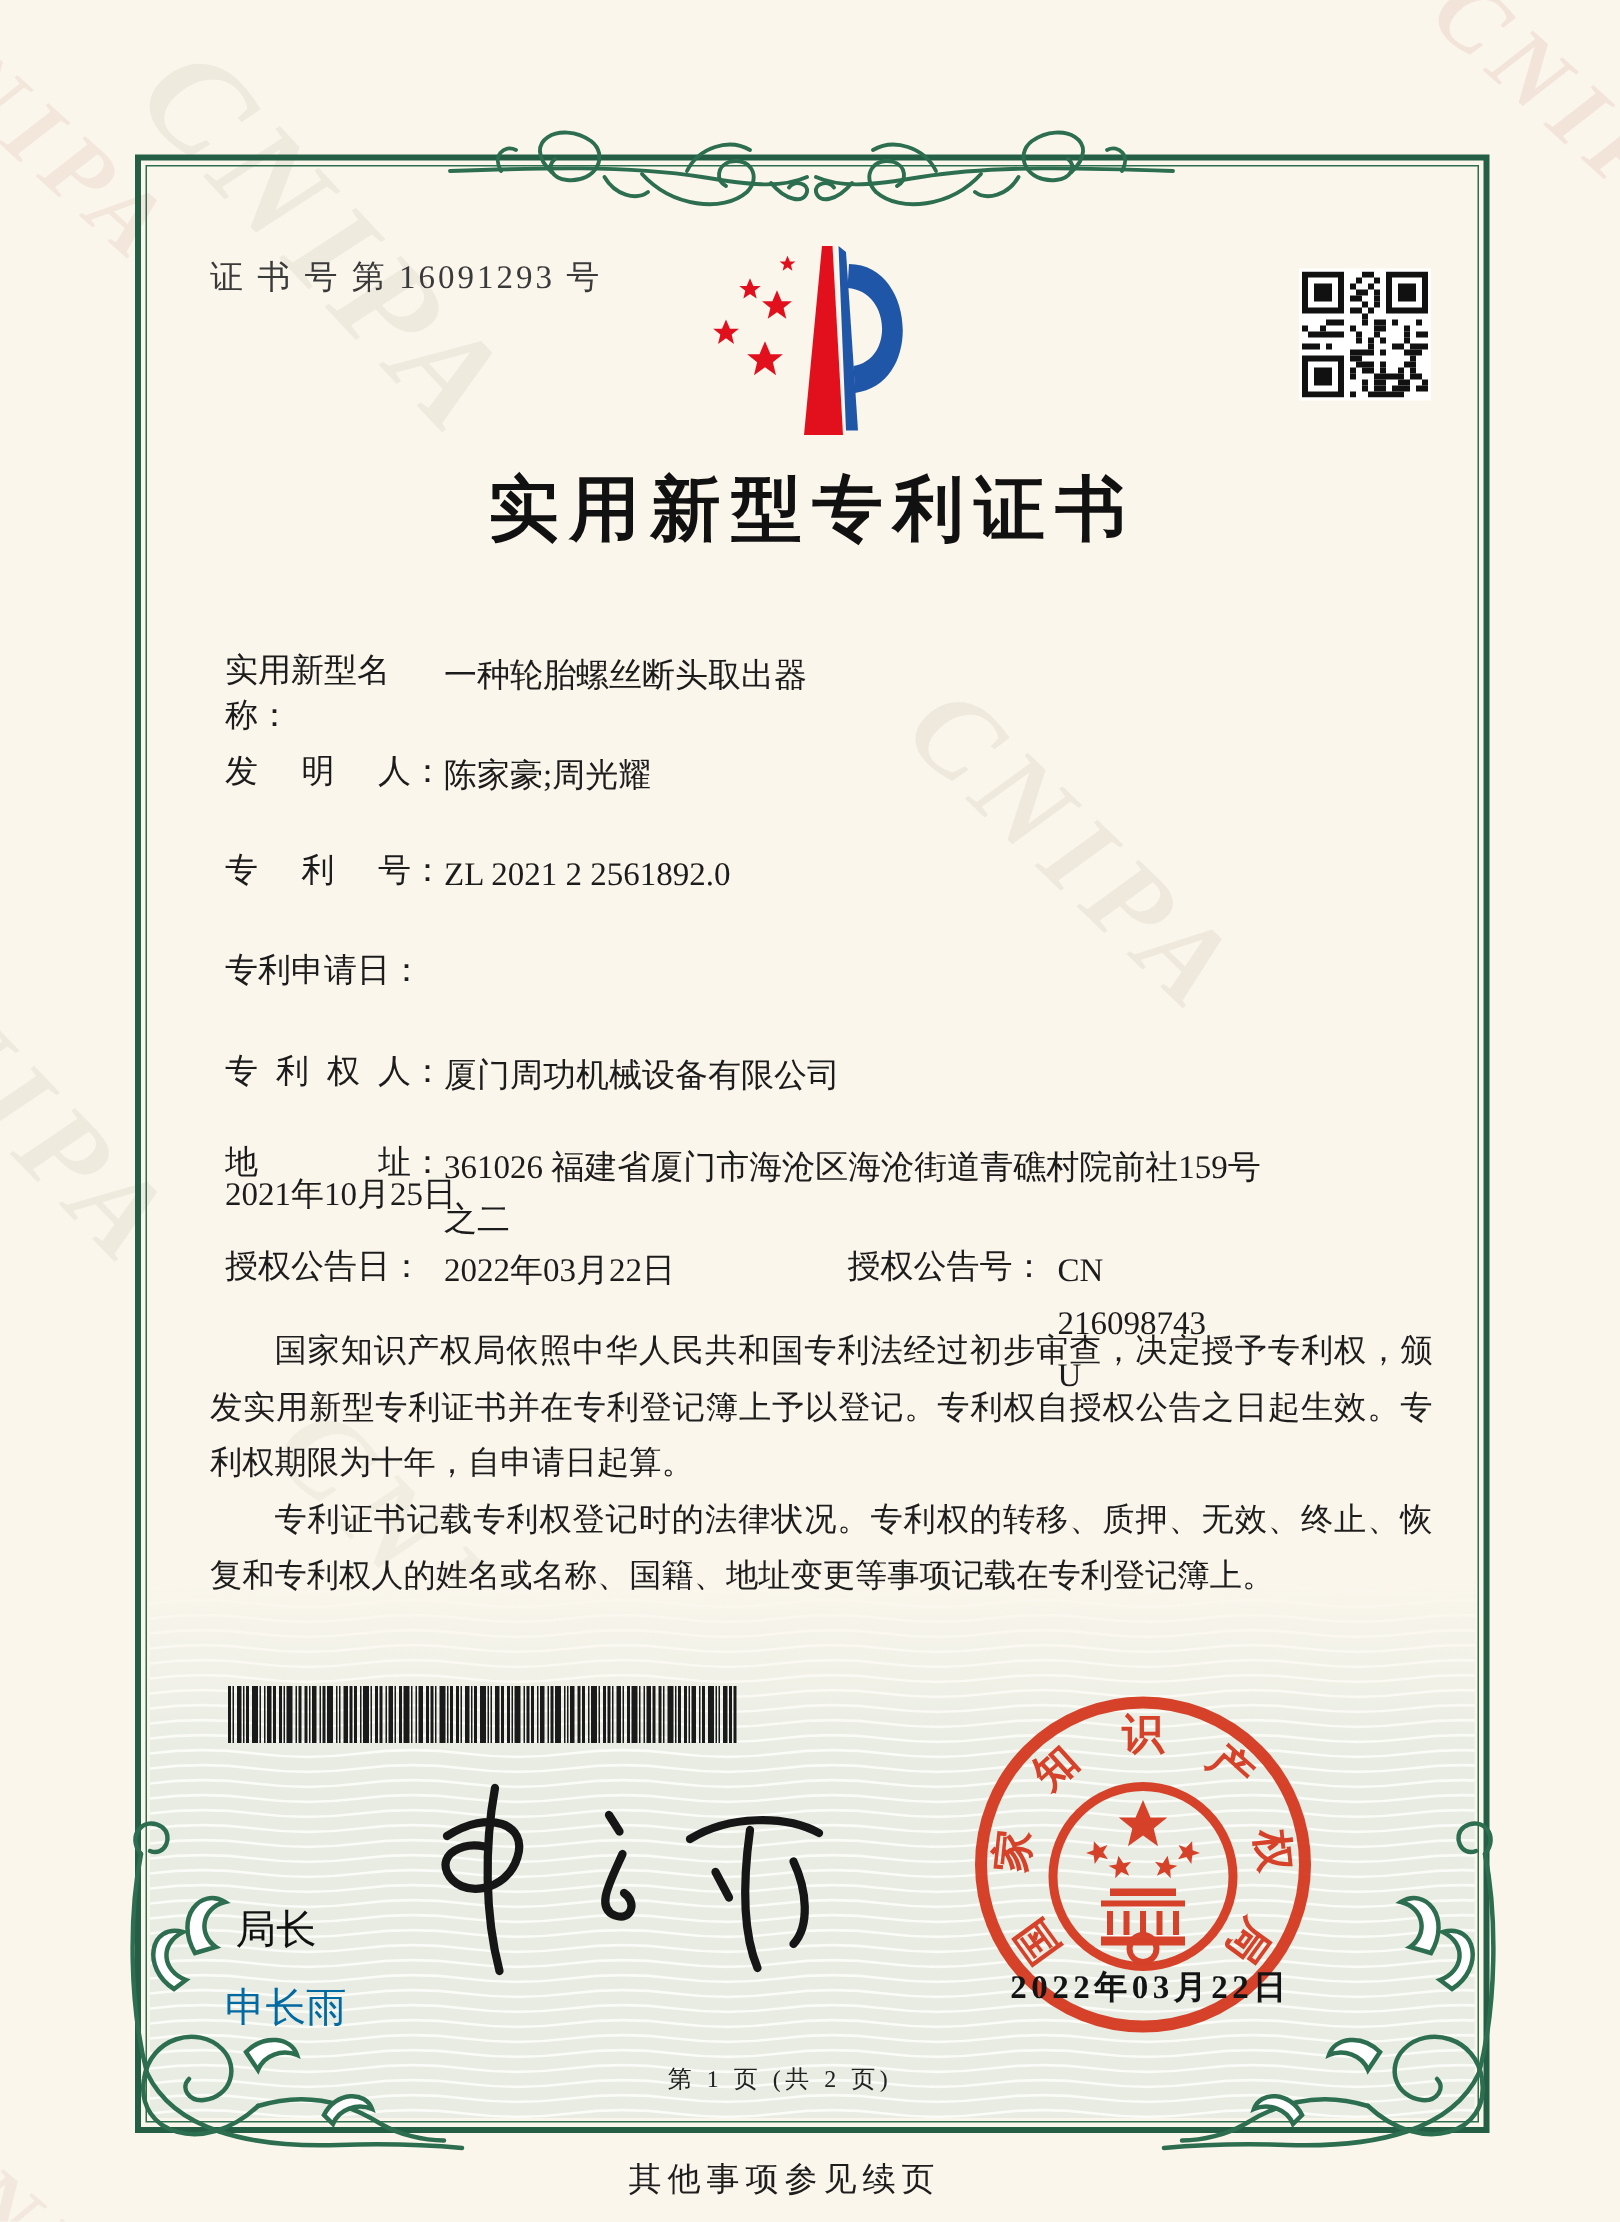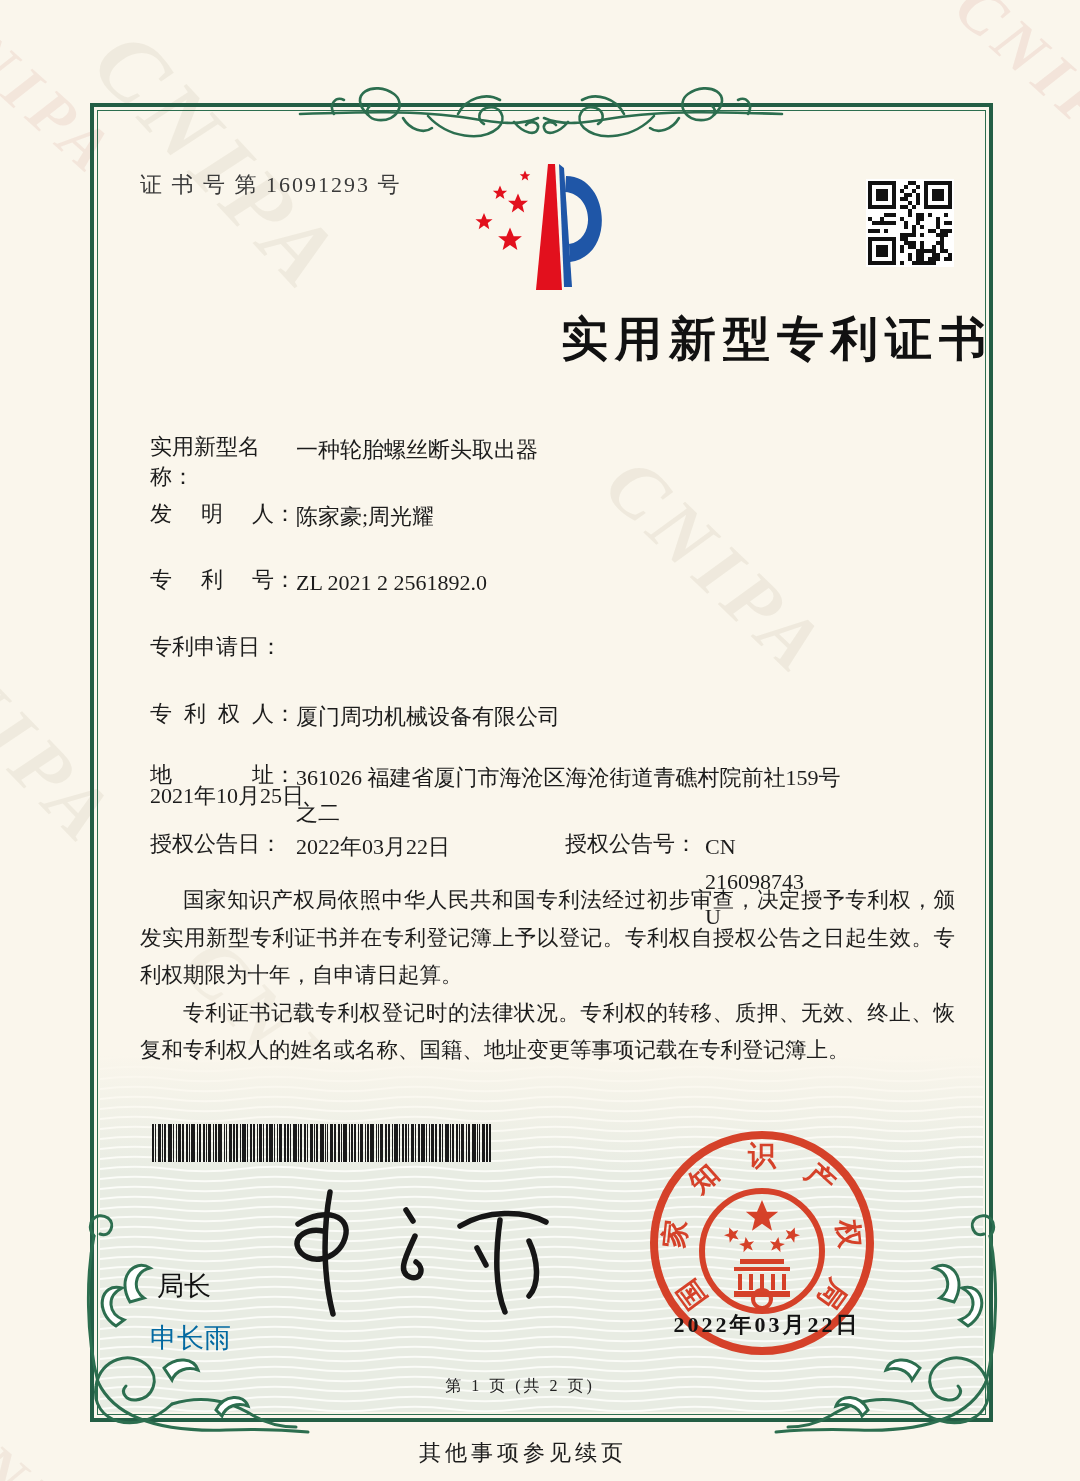--- a/index.html
+++ b/index.html
@@ -42,21 +42,21 @@
   .wave-zone { position:absolute; left:6px; right:6px; bottom:6px; height:358px; overflow:hidden; }
   .wave-fade { position:absolute; left:0; top:0; right:0; height:120px;
     background:linear-gradient(#faf6ec 0%, rgba(250,246,236,0) 100%); }
 
   
   .cert-no { position:absolute; left:140px; top:170px; font-size:22px; letter-spacing:2px; color:#3a3a3a; }
   .logo { position:absolute; left:452px; top:160px; }
   .qr { position:absolute; left:866px; top:179px; width:88px; height:88px; background:#fff; padding:2px; }
   .title {
     position:absolute; left:90px; top:308px; width:903px;
-    text-align:right; font-size:47px; font-weight:bold; letter-spacing:7px; color:#111;
+    text-align:center; font-size:47px; font-weight:bold; letter-spacing:7px; color:#111;
   }
 
   
   .field-row { position:absolute; left:150px; display:flex; font-size:22px; color:#1c1c1c; }
   .lbl { width:146px; flex:0 0 146px; display:flex; }
   .lbl .j-inner { width:132px; display:inline-flex; justify-content:space-between; }
   .val { white-space:pre-line; max-width:690px; line-height:35px; }
   .row-name     { top:432px; }
   .row-inventor { top:499px; }
   .row-patno    { top:565px; }

